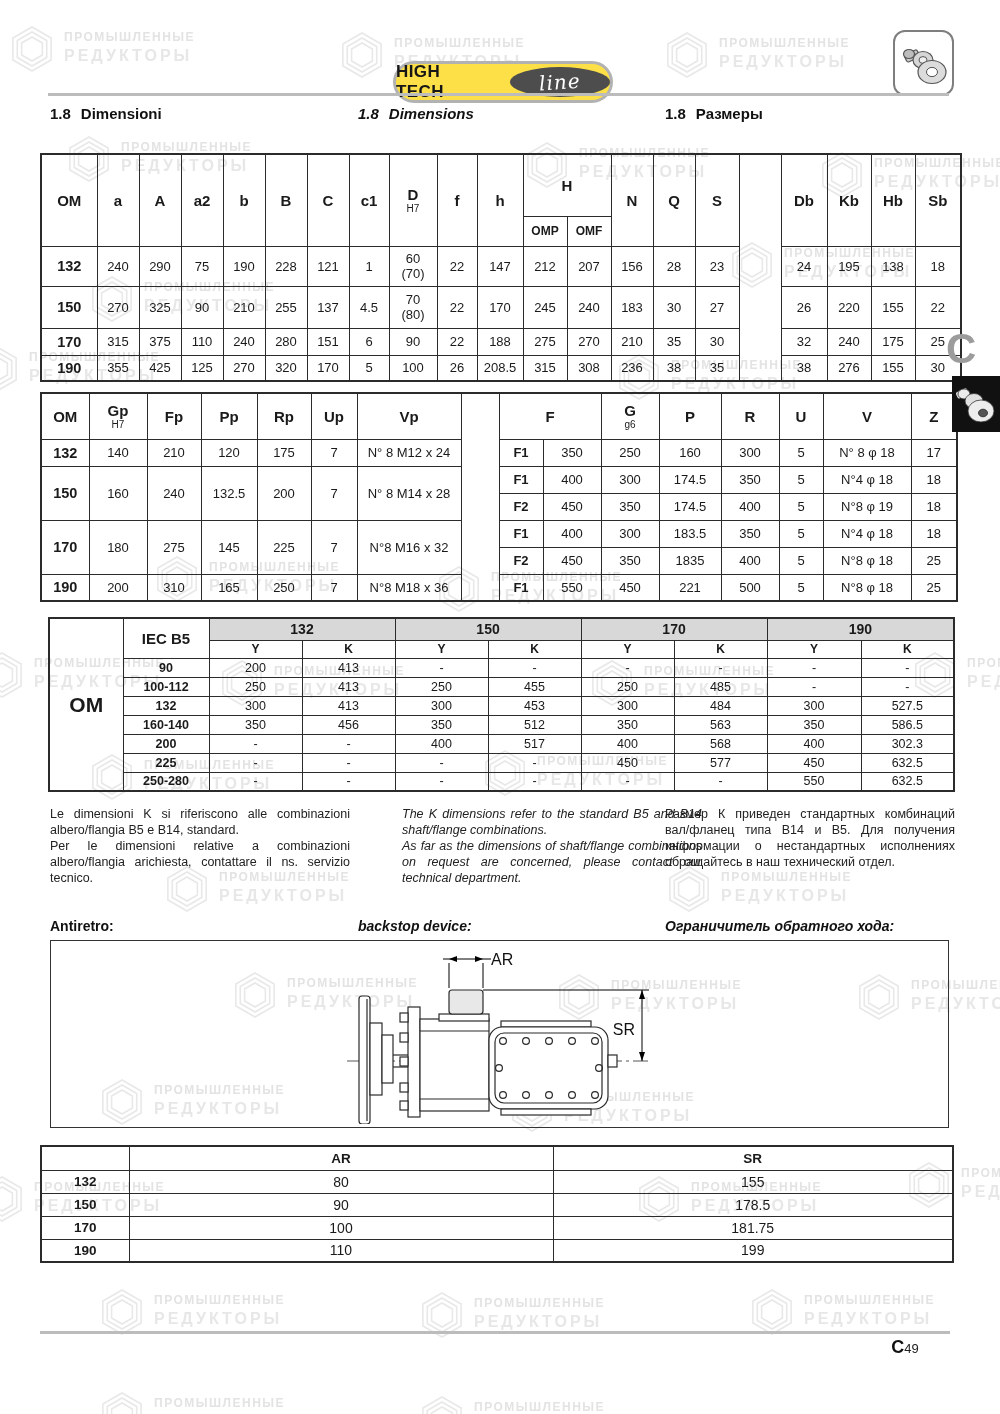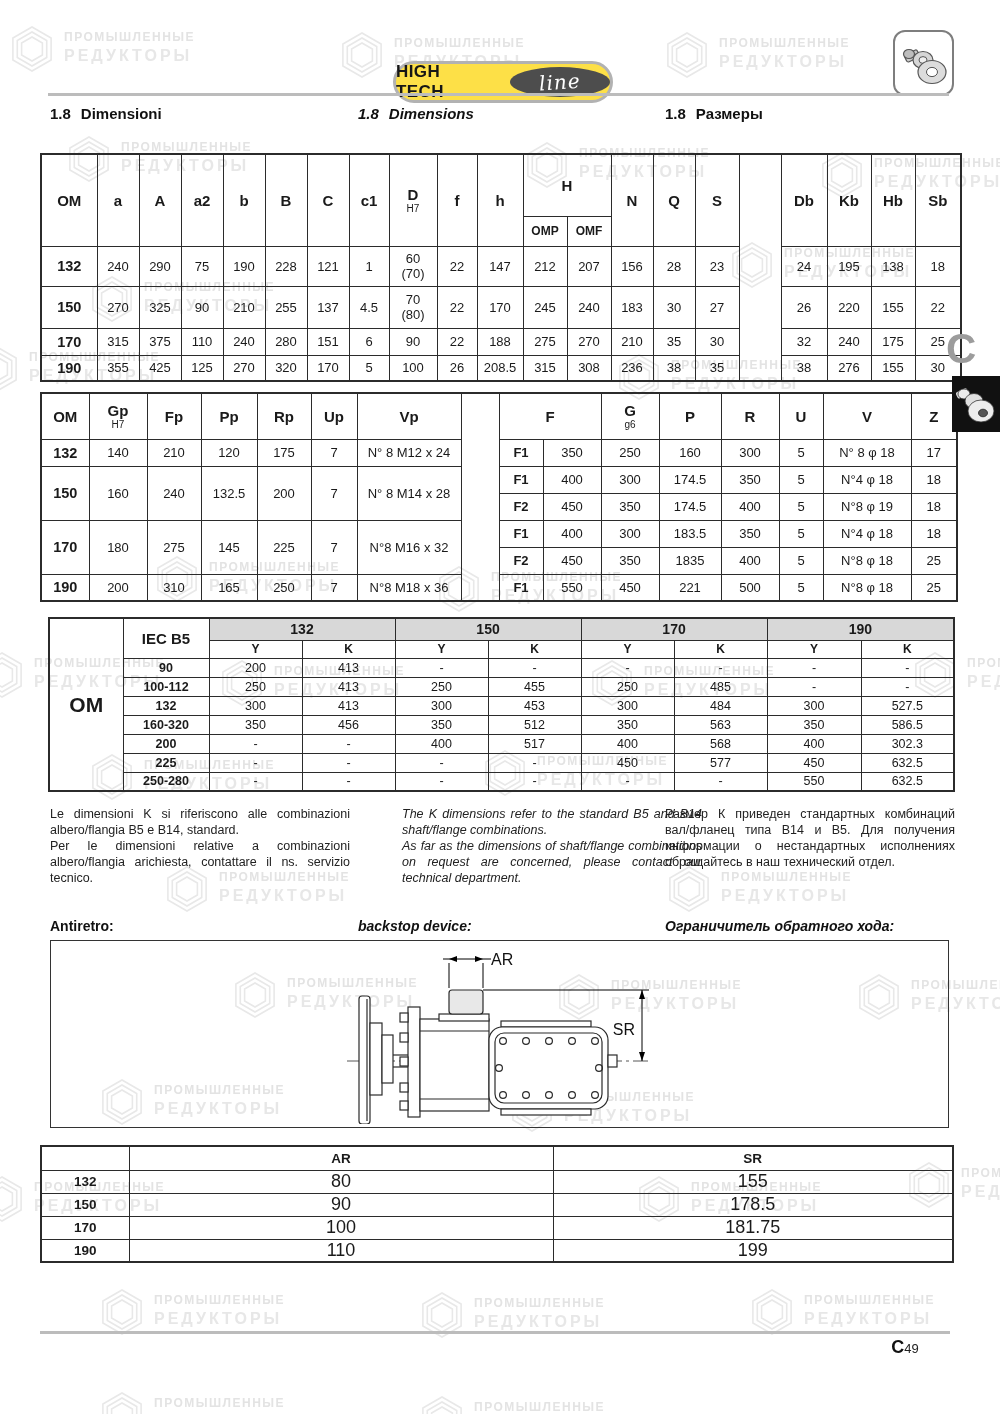--- a/index.html
+++ b/index.html
@@ -42,21 +42,21 @@
   #table1 tr.hrow1{height:62px;} #table1 tr.hrow2{height:30px;}
   #table1 tr.t1r0{height:40px;} #table1 tr.t1r1{height:42px;}
   #table1 tr.t1r2{height:27px;} #table1 tr.t1r3{height:26px;}
   #table2 tr.h2{height:46px;} #table2 tr.drow2{height:27px;}
   #table3 tr.g1{height:22px;} #table3 tr.g2{height:18px;} #table3 tr.d3{height:19px;}
   #table3 .gray{background:#d8d8d8;font-size:14px;}
   #table3 .omcell{font-size:21px;}
   #table3 .rlabel{font-size:12.5px;} #table3 .val{font-size:12.5px;}
   #table3 .iec{font-size:15px;}
   #table4 tr.h4{height:24px;} #table4 tr.d4{height:23px;}
-  #table4 th{font-size:13.5px;} #table4 td{font-size:18px;}
+  #table4 th{font-size:13.5px;} #table4 td{font-size:14px;}
   
   .note{top:806px;width:300px;font-size:12.5px;line-height:1.28;text-align:justify;color:#222;}
   .note p{margin:0;}
   
   .aretro{top:918px;font-size:14px;font-weight:bold;color:#111;}
   .draw-box{left:50px;top:940px;width:897px;height:186px;border:1.5px solid #333;background:transparent;}
   
   .side-c{left:946px;top:328px;font-size:42px;font-weight:bold;color:#9c9c9c;line-height:1;}
   .side-gear{left:952px;top:376px;width:48px;height:56px;background:#111;}
   .frule{left:40px;top:1331px;width:910px;height:3px;background:#bcbcbc;}
@@ -795,21 +795,21 @@
           <td class="val">300</td>
           <td class="val">413</td>
           <td class="val">300</td>
           <td class="val">453</td>
           <td class="val">300</td>
           <td class="val">484</td>
           <td class="val">300</td>
           <td class="val">527.5</td>
         </tr>
         <tr class="d3">
-          <th class="rlabel">160-320</th>
+          <th class="rlabel">160-140</th>
           <td class="val">350</td>
           <td class="val">456</td>
           <td class="val">350</td>
           <td class="val">512</td>
           <td class="val">350</td>
           <td class="val">563</td>
           <td class="val">350</td>
           <td class="val">586.5</td>
         </tr>
         <tr class="d3">

